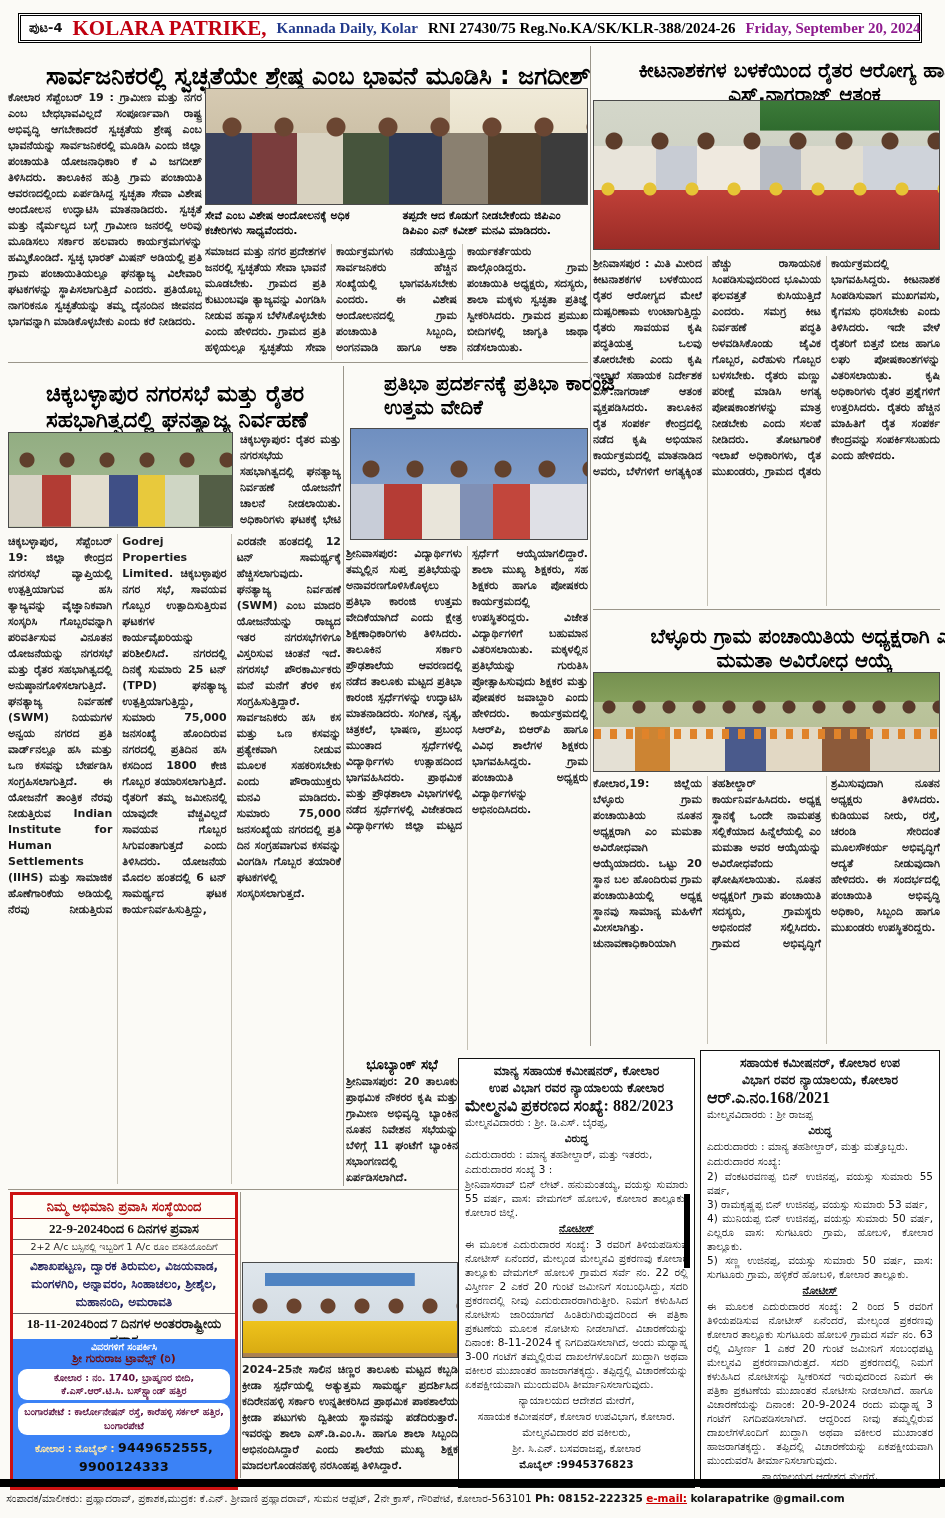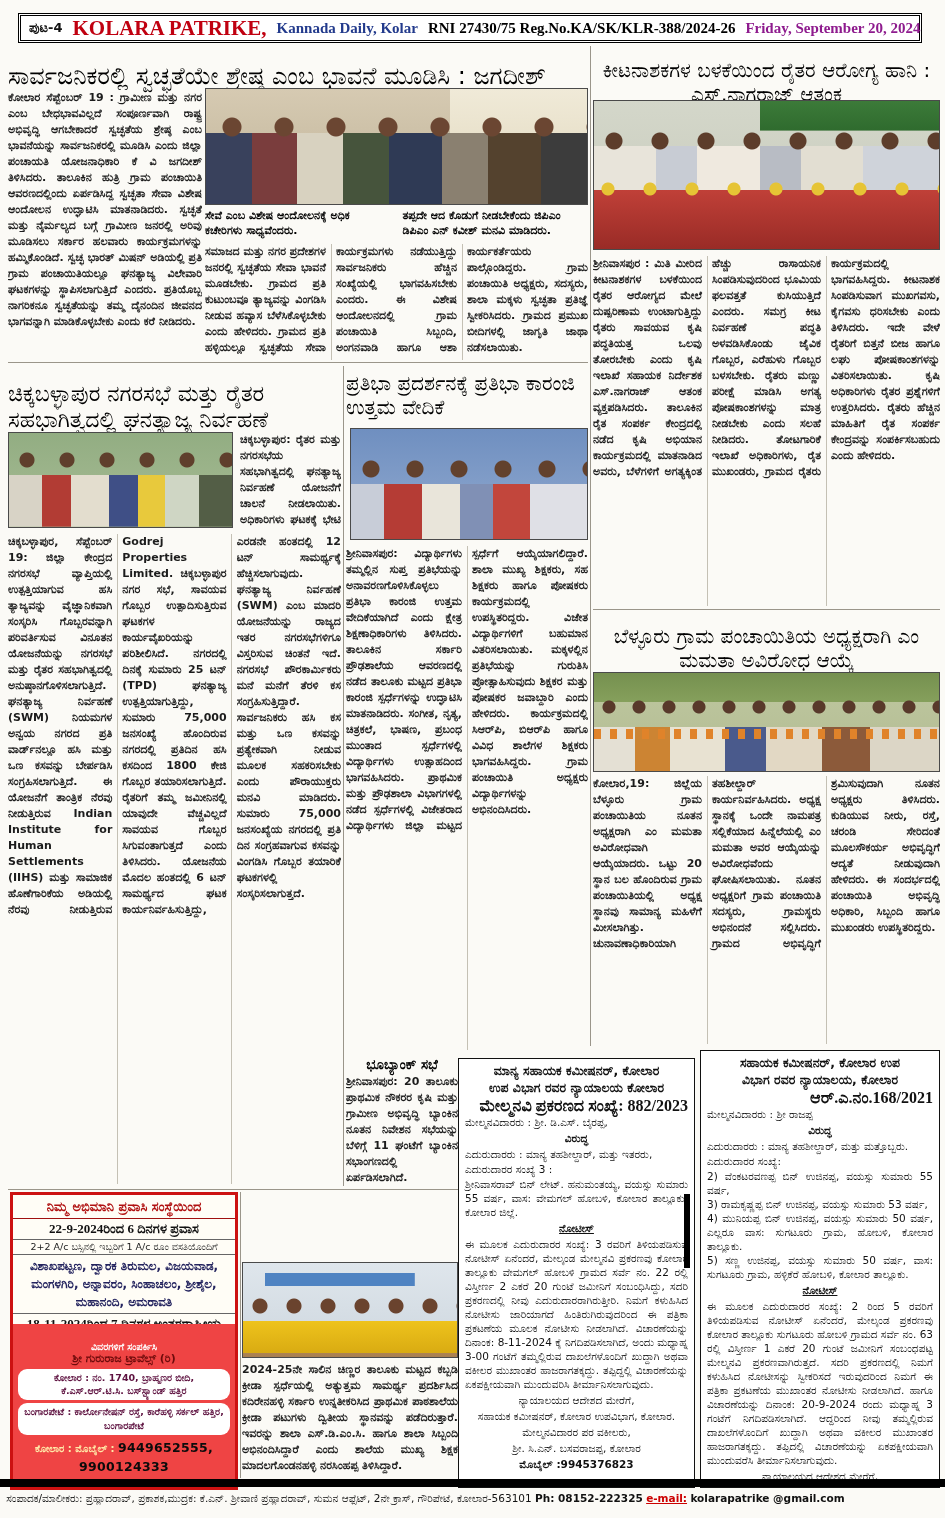--- a/index.html
+++ b/index.html
@@ -10,21 +10,21 @@
   
   .masthead{left:18px;top:13px;width:904px;height:30px;border:3px double #000;background:#fff;
             display:flex;align-items:center;gap:10px;padding:0 8px;box-sizing:border-box;}
   .m-page{font-size:13px;font-weight:bold;white-space:nowrap;}
   .m-title{font-family:"Liberation Serif","DejaVu Serif",serif;font-weight:bold;font-size:21px;color:#c00010;white-space:nowrap;}
   .m-sub{font-family:"Liberation Serif","DejaVu Serif",serif;font-weight:bold;font-size:15px;color:#223a8c;white-space:nowrap;}
   .m-reg{font-family:"Liberation Serif","DejaVu Serif",serif;font-weight:bold;font-size:15px;color:#000;white-space:nowrap;}
   .m-date{font-family:"Liberation Serif","DejaVu Serif",serif;font-weight:bold;font-size:15px;color:#8e1b8e;margin-left:auto;white-space:nowrap;}
 
   
-  .hl{font-weight:normal;color:#000;line-height:1.18;overflow:hidden;}
+  .hl{font-weight:bold;color:#000;line-height:1.18;overflow:hidden;margin-left:38px;}
   .hl-a1{left:8px;top:46px;width:578px;height:34px;font-size:24px;}
   .hl-a2{left:593px;top:46px;width:347px;height:56px;font-size:20px;text-align:center;}
   .hl-a3{left:8px;top:366px;width:333px;height:62px;font-size:22px;}
   .hl-a4{left:346px;top:359px;width:242px;height:56px;font-size:20px;text-align:left;}
   .hl-a5{left:593px;top:612px;width:347px;height:54px;font-size:20px;text-align:center;}
   .hl-a6{left:242px;top:1194px;width:216px;height:62px;font-size:19px;text-align:center;}
 
   .btx{font-size:11px;line-height:16px;text-align:justify;color:#1c1c1c;overflow:hidden;font-weight:bold;}
   .cols2{column-count:2;column-gap:10px;column-rule:1px solid #c4c0b4;}
   .cols3{column-count:3;column-gap:10px;column-rule:1px solid #c4c0b4;}
@@ -91,34 +91,34 @@
       background-repeat:repeat-x,no-repeat,no-repeat,no-repeat,no-repeat;}
 
   
   .ad{left:10px;top:1192px;width:228px;height:298px;border:3px solid #cc1111;background:#fffdf6;
       box-sizing:border-box;overflow:hidden;}
   .ad-title{color:#b01010;font-weight:bold;font-size:13px;text-align:center;padding:4px 2px 3px;border-bottom:1.5px solid #a01010;}
   .ad-date{font-weight:bold;font-size:13px;text-align:center;border-bottom:1px solid #666;padding:2px 0;
            font-family:"Liberation Serif","DejaVu Serif",serif;}
   .ad-note{font-size:9.5px;text-align:center;border-bottom:1px solid #666;padding:1px 0;color:#222;}
   .ad-places{font-weight:bold;font-size:12px;color:#23235e;text-align:center;padding:2px 3px;border-bottom:1px solid #666;line-height:1.5;}
-  .ad-bottom{position:absolute;left:0;right:0;bottom:0;height:146px;background:#ef4444;text-align:center;padding-top:17px;}
+  .ad-bottom{position:absolute;left:0;right:0;bottom:0;height:146px;background:#3b82f6;text-align:center;padding-top:2px;}
   .ad-contact{font-size:9.5px;font-weight:bold;color:#fff;}
   .ad-agency{font-size:11px;font-weight:bold;color:#6e0b0b;line-height:1.15;}
   .ad-panel{background:#fff;border-radius:9px;margin:3px 5px;padding:2px 3px;font-size:9.5px;font-weight:bold;color:#5e1240;line-height:1.45;}
   .ad-phone{font-size:10px;font-weight:bold;color:#ffe9a8;line-height:1.55;}
   .ad-phone b{color:#0b0b0b;font-size:12.5px;letter-spacing:.3px;}
 
   
   .notice{position:absolute;background:#fff;border:1.5px solid #111;padding:4px 6px;box-sizing:border-box;
           font-size:10.5px;line-height:14px;color:#111;overflow:hidden;}
   .n1{left:458px;top:1058px;width:237px;height:430px;}
   .n2{left:700px;top:1050px;width:240px;height:438px;}
   .n-court{font-weight:bold;font-size:12.5px;text-align:center;line-height:1.35;}
-  .n-case{font-weight:bold;font-size:16px;text-align:right;margin:2px 0;font-family:"Liberation Serif","DejaVu Serif",serif;}
+  .n-case{font-weight:bold;font-size:16px;text-align:left;margin:2px 0;font-family:"Liberation Serif","DejaVu Serif",serif;}
   .n-row{margin:1px 0;}
   .n-vs{text-align:center;font-weight:bold;margin:2px 0;}
   .n-title{text-align:center;font-weight:bold;margin:2px 0;text-decoration:underline;}
   .n-body{text-align:justify;}
   .n-sig{text-align:center;margin-top:2px;}
 
   
   .vline{background:#9a958a;width:1px;}
   .hline{background:#9a958a;height:1px;}
   .blackbar{background:#000;}

